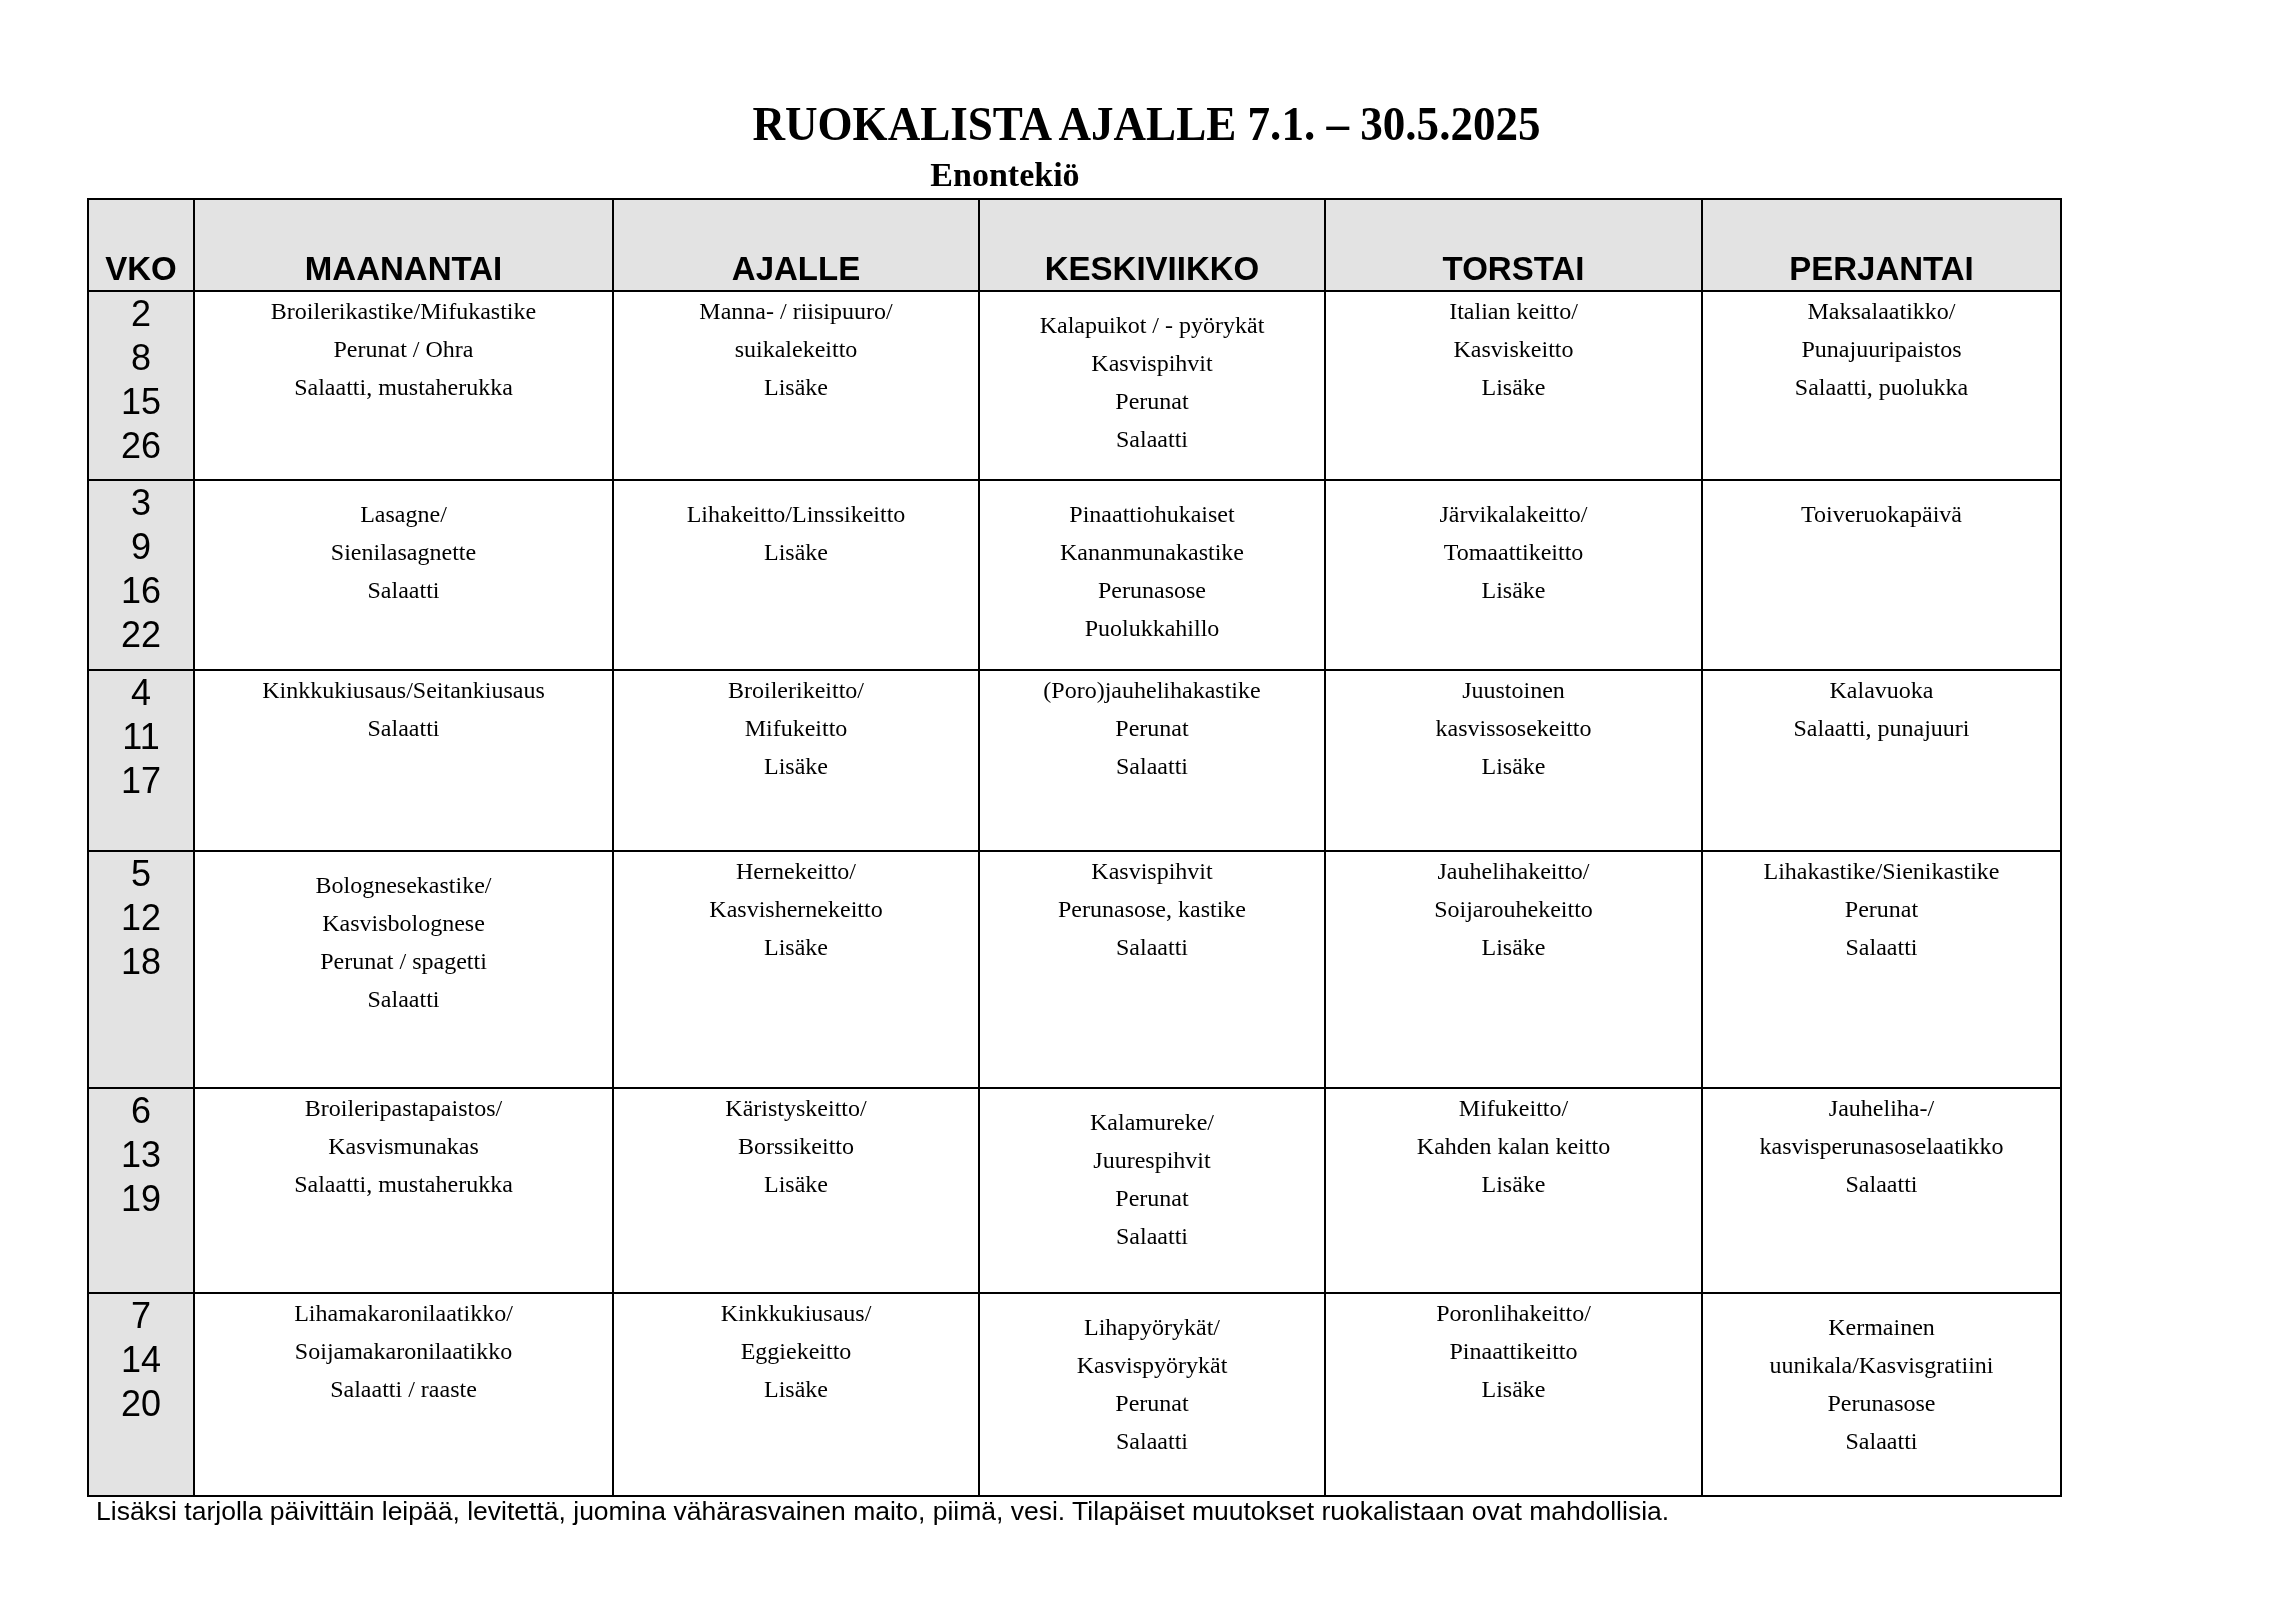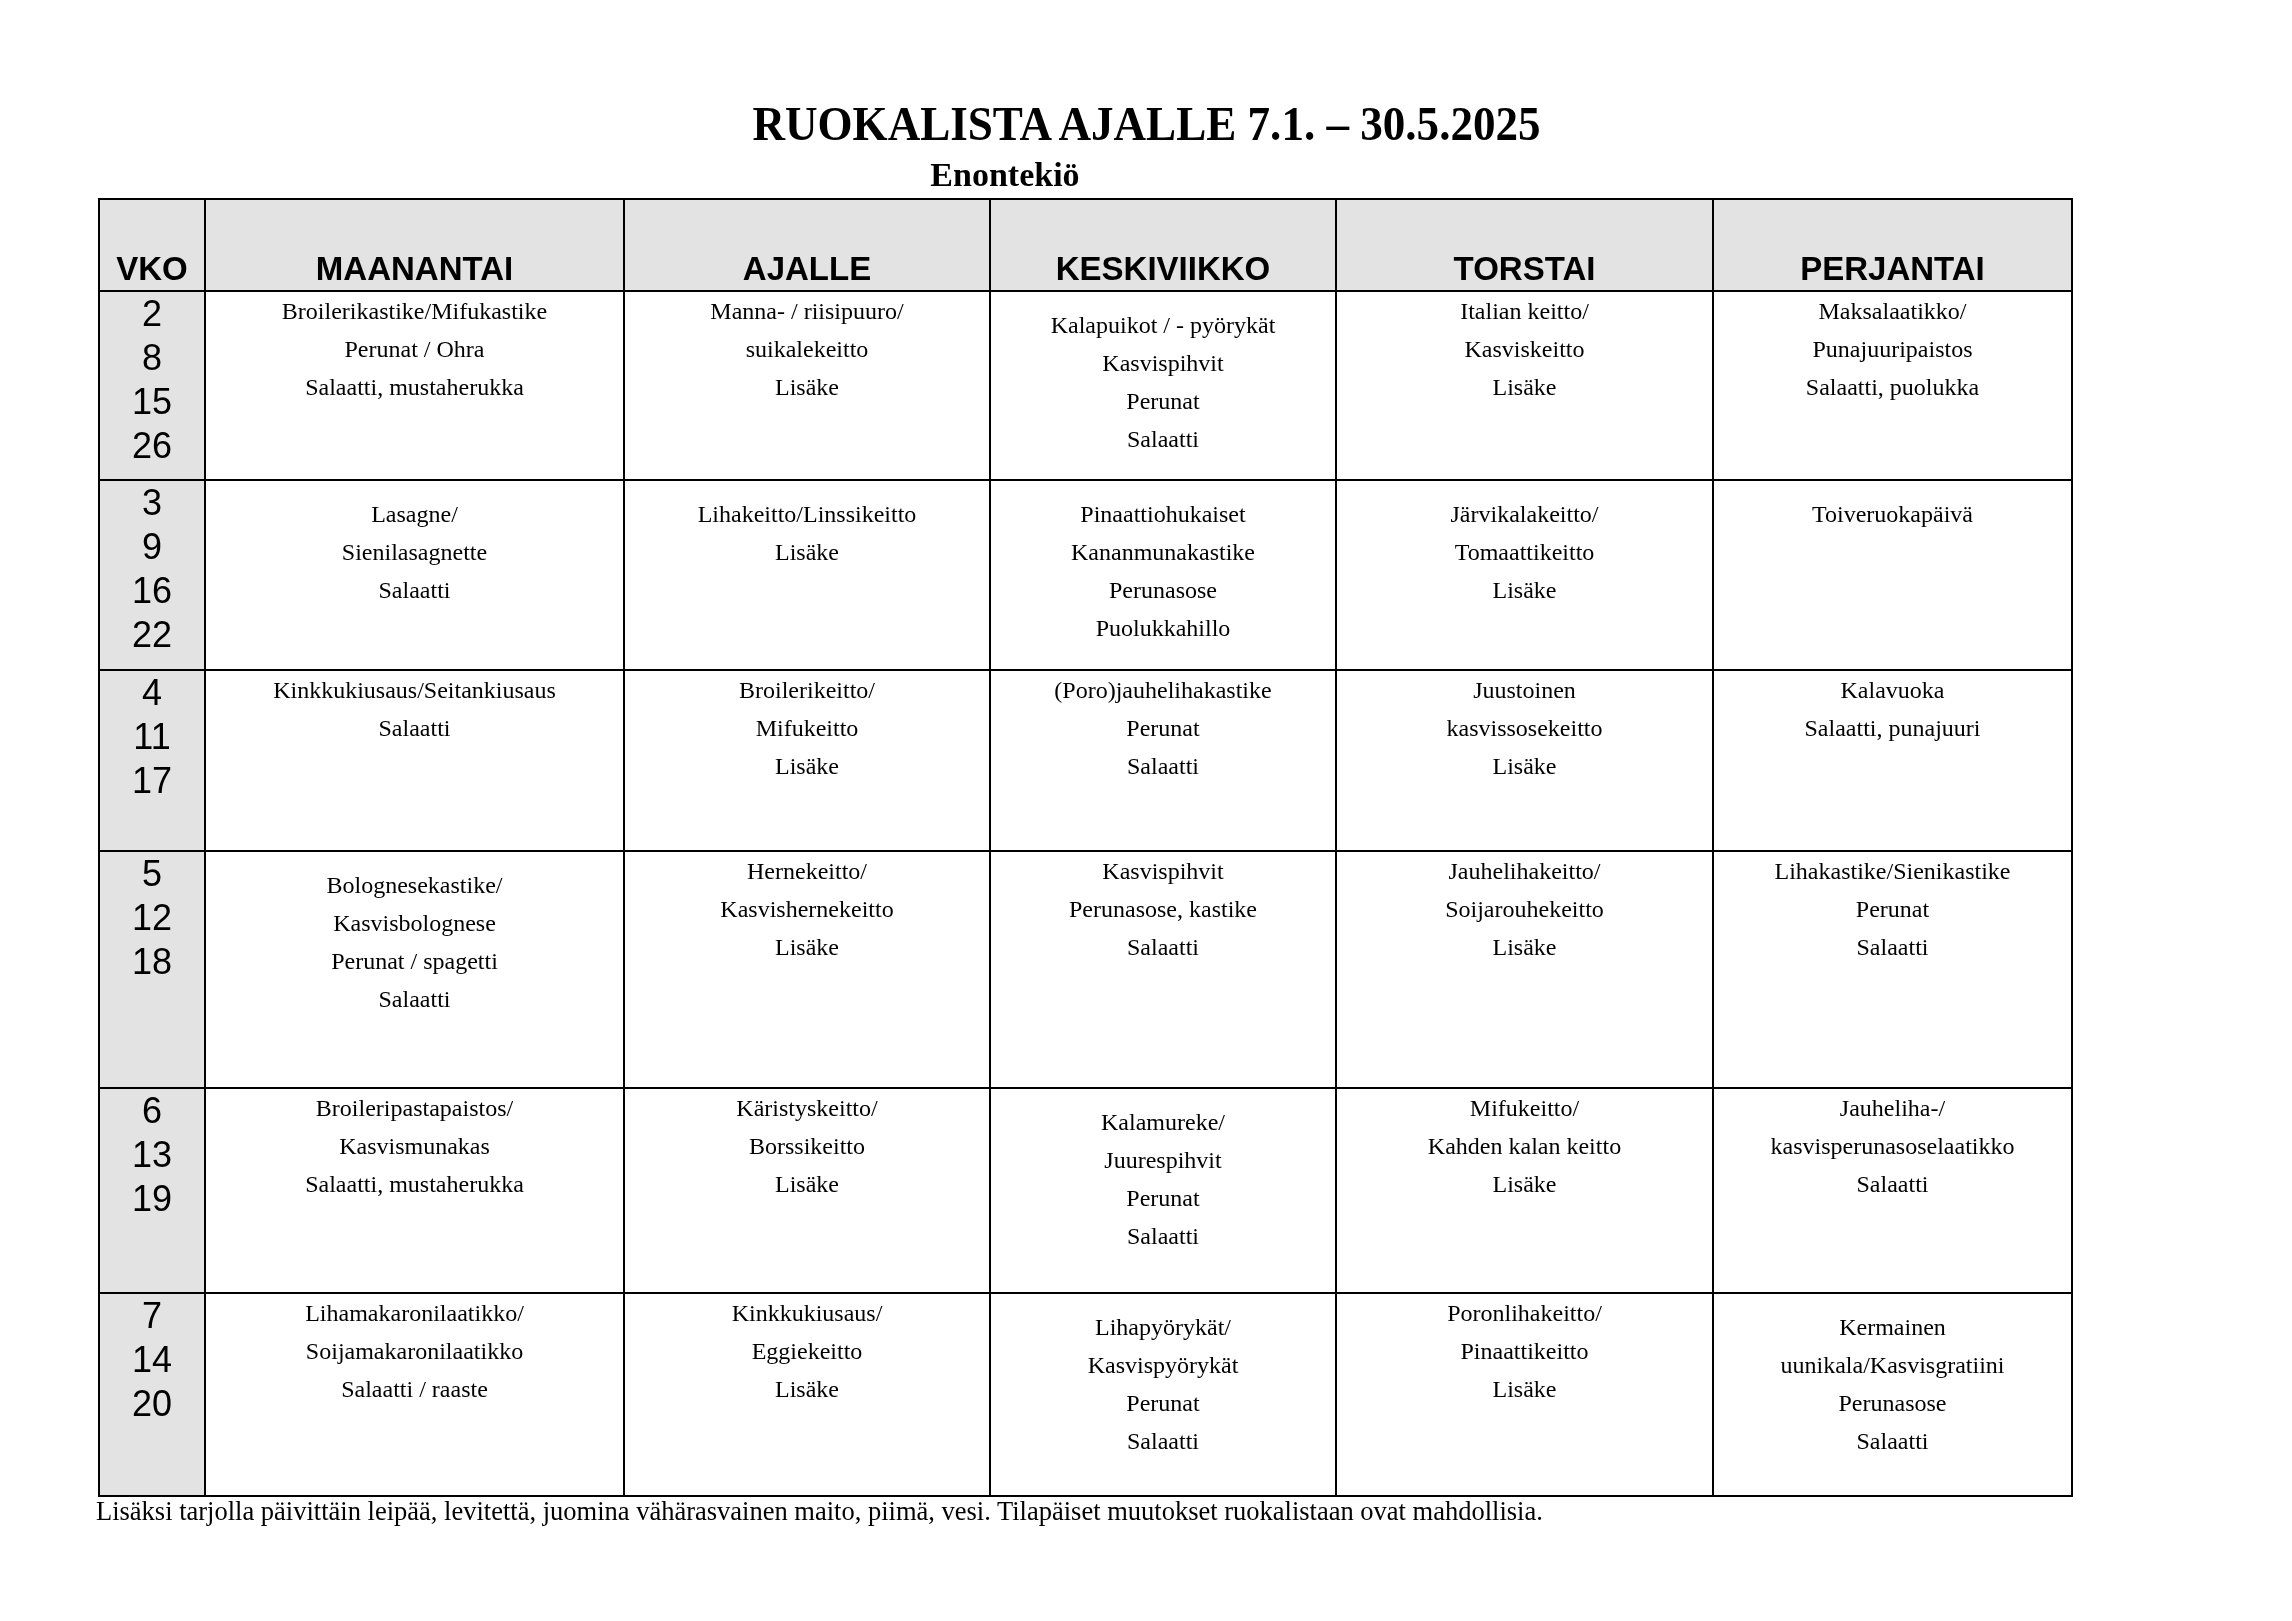--- a/index.html
+++ b/index.html
@@ -7,21 +7,21 @@
   .title {
     position:absolute; left:0; width:2293px; top:94px; text-align:center;
     font-family:"Liberation Serif", serif; font-weight:bold; font-size:49px; line-height:59px;
     transform:scaleX(0.92);
   }
   .subtitle {
     position:absolute; left:0; width:2010px; top:155px; text-align:center;
     font-family:"Liberation Serif", serif; font-weight:bold; font-size:34px; line-height:39px;
   }
   table.menu {
-    position:absolute; left:98px; top:198px; width:1972px;
+    position:absolute; left:87px; top:198px; width:1972px;
     border-collapse:collapse; table-layout:fixed;
   }
   table.menu th, table.menu td { border:2.9px solid #000; padding:0; }
   table.menu th {
     background:#e3e3e3; height:88px; vertical-align:bottom;
     font-family:"Liberation Sans", sans-serif; font-weight:bold; font-size:33px; line-height:39px;
     padding-bottom:2px; text-align:center;
   }
   td.vko {
     background:#e3e3e3; vertical-align:top; text-align:center;
@@ -30,21 +30,21 @@
   }
   td.dish {
     vertical-align:top; text-align:center;
     font-family:"Liberation Serif", serif; font-size:24px; line-height:38px;
     padding-top:37px;
   }
   td.dish.tight { padding-top:14px; }
   .line { display:block; white-space:nowrap; }
   .footer {
     position:absolute; left:96px; top:1494px;
-    font-family:Liberation Serif, serif; font-size:26.5px; line-height:35px; white-space:nowrap;
+    font-family:Liberation Sans, sans-serif; font-size:26.5px; line-height:35px; white-space:nowrap;
   }
 </style>
 </head>
 <body>
 
 <div class="title">RUOKALISTA AJALLE 7.1. – 30.5.2025</div>
 <div class="subtitle">Enontekiö</div>
 
 <table class="menu">
   <colgroup>

